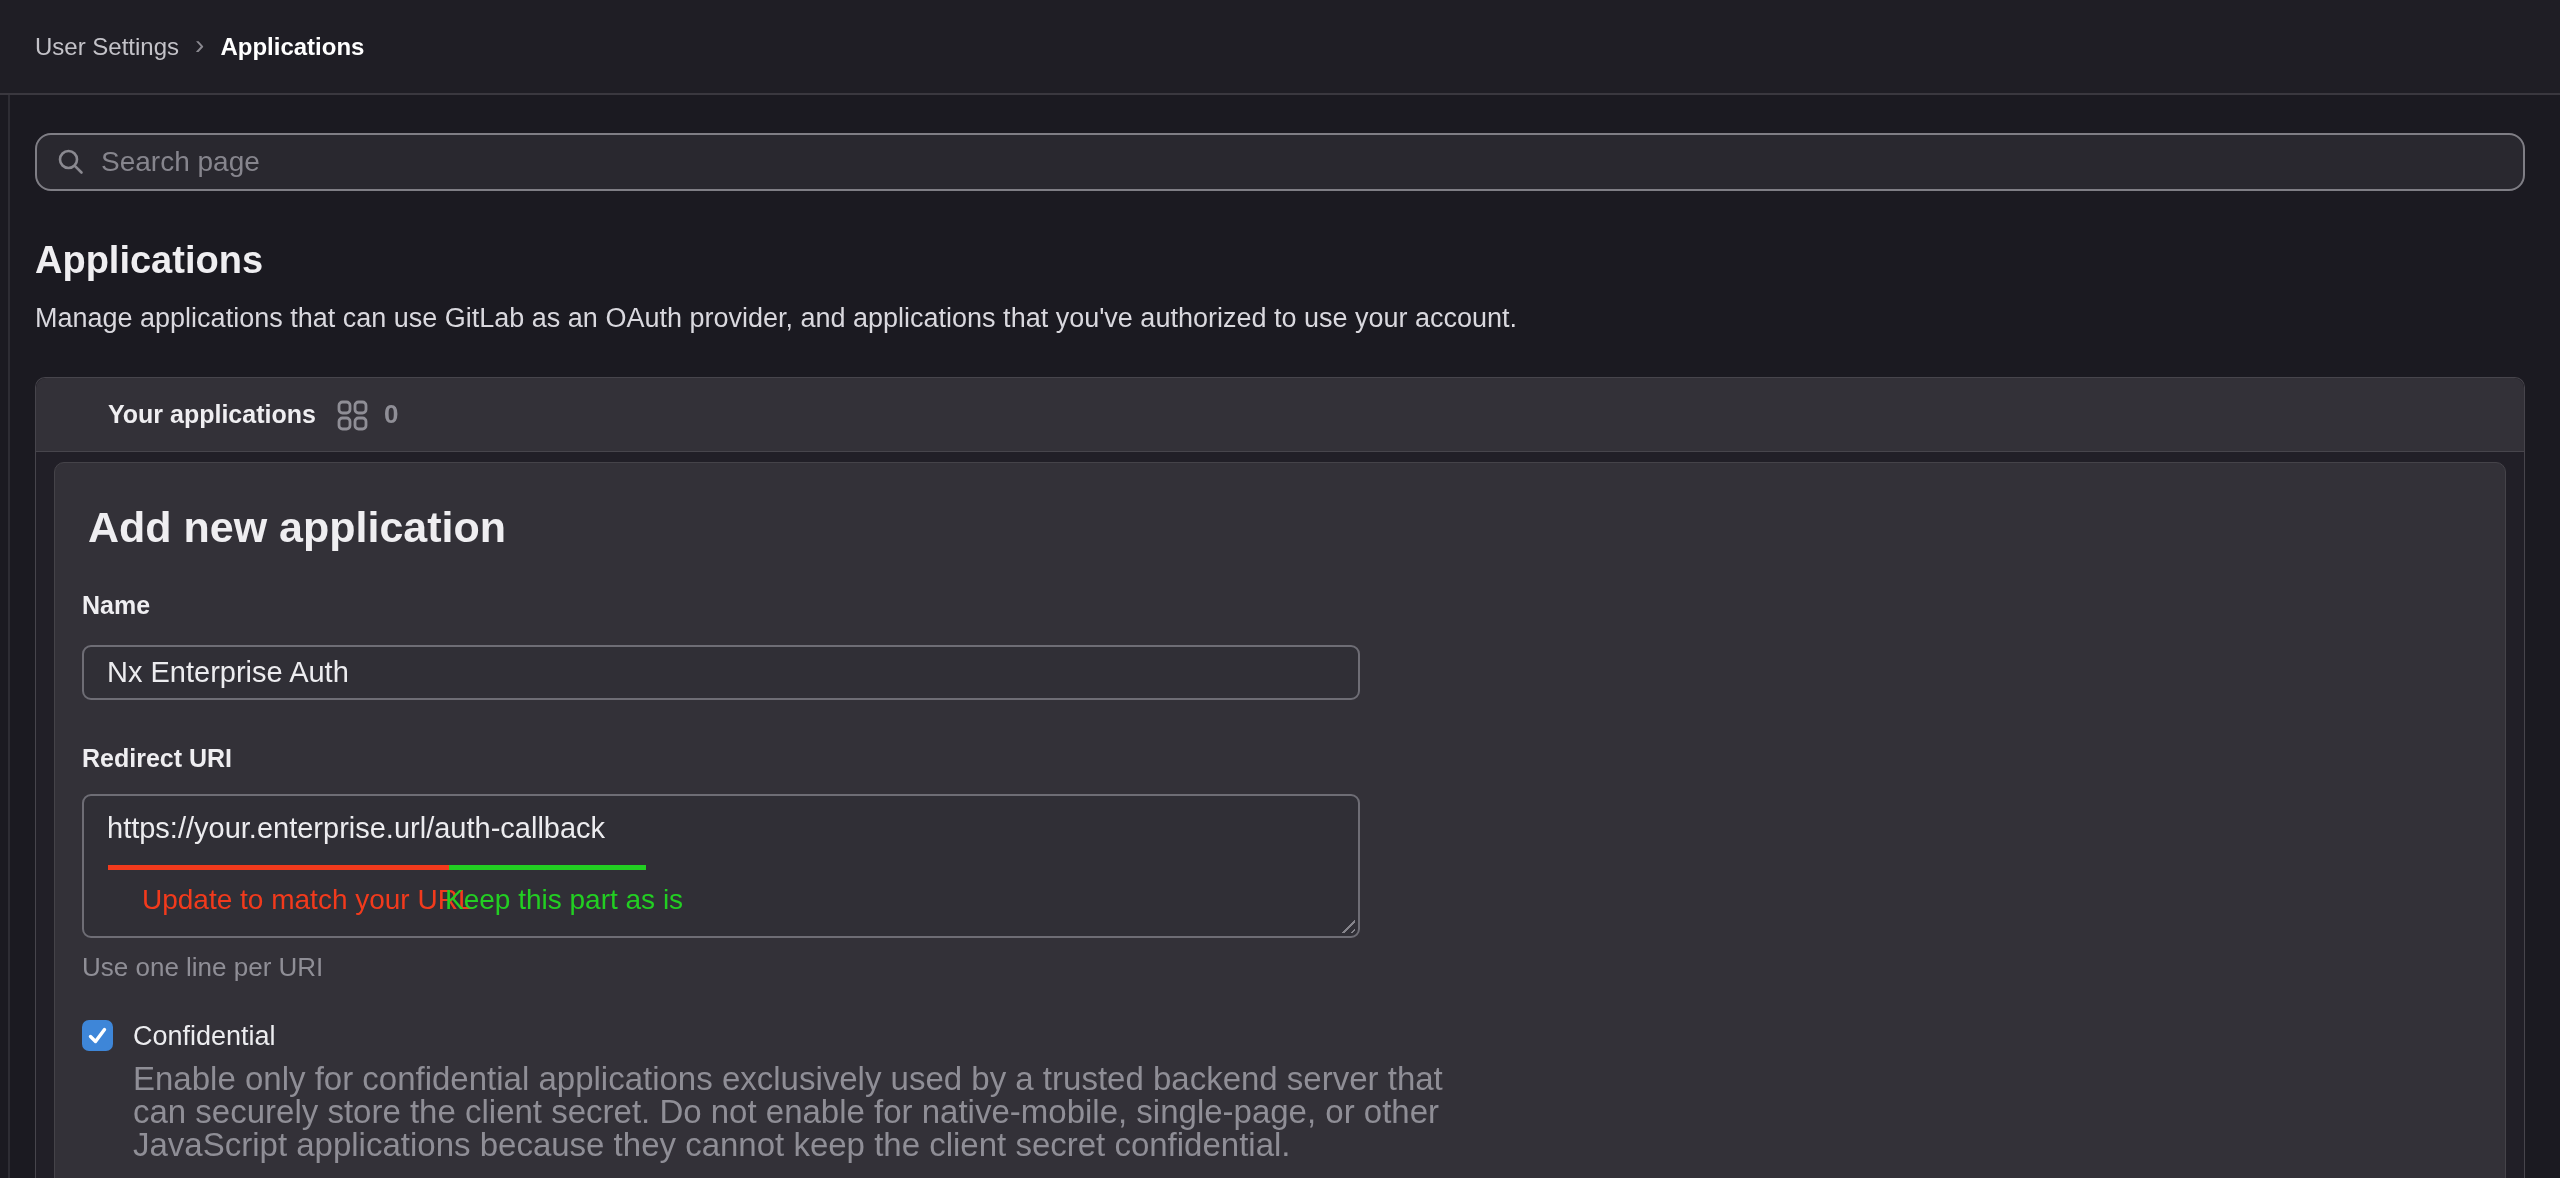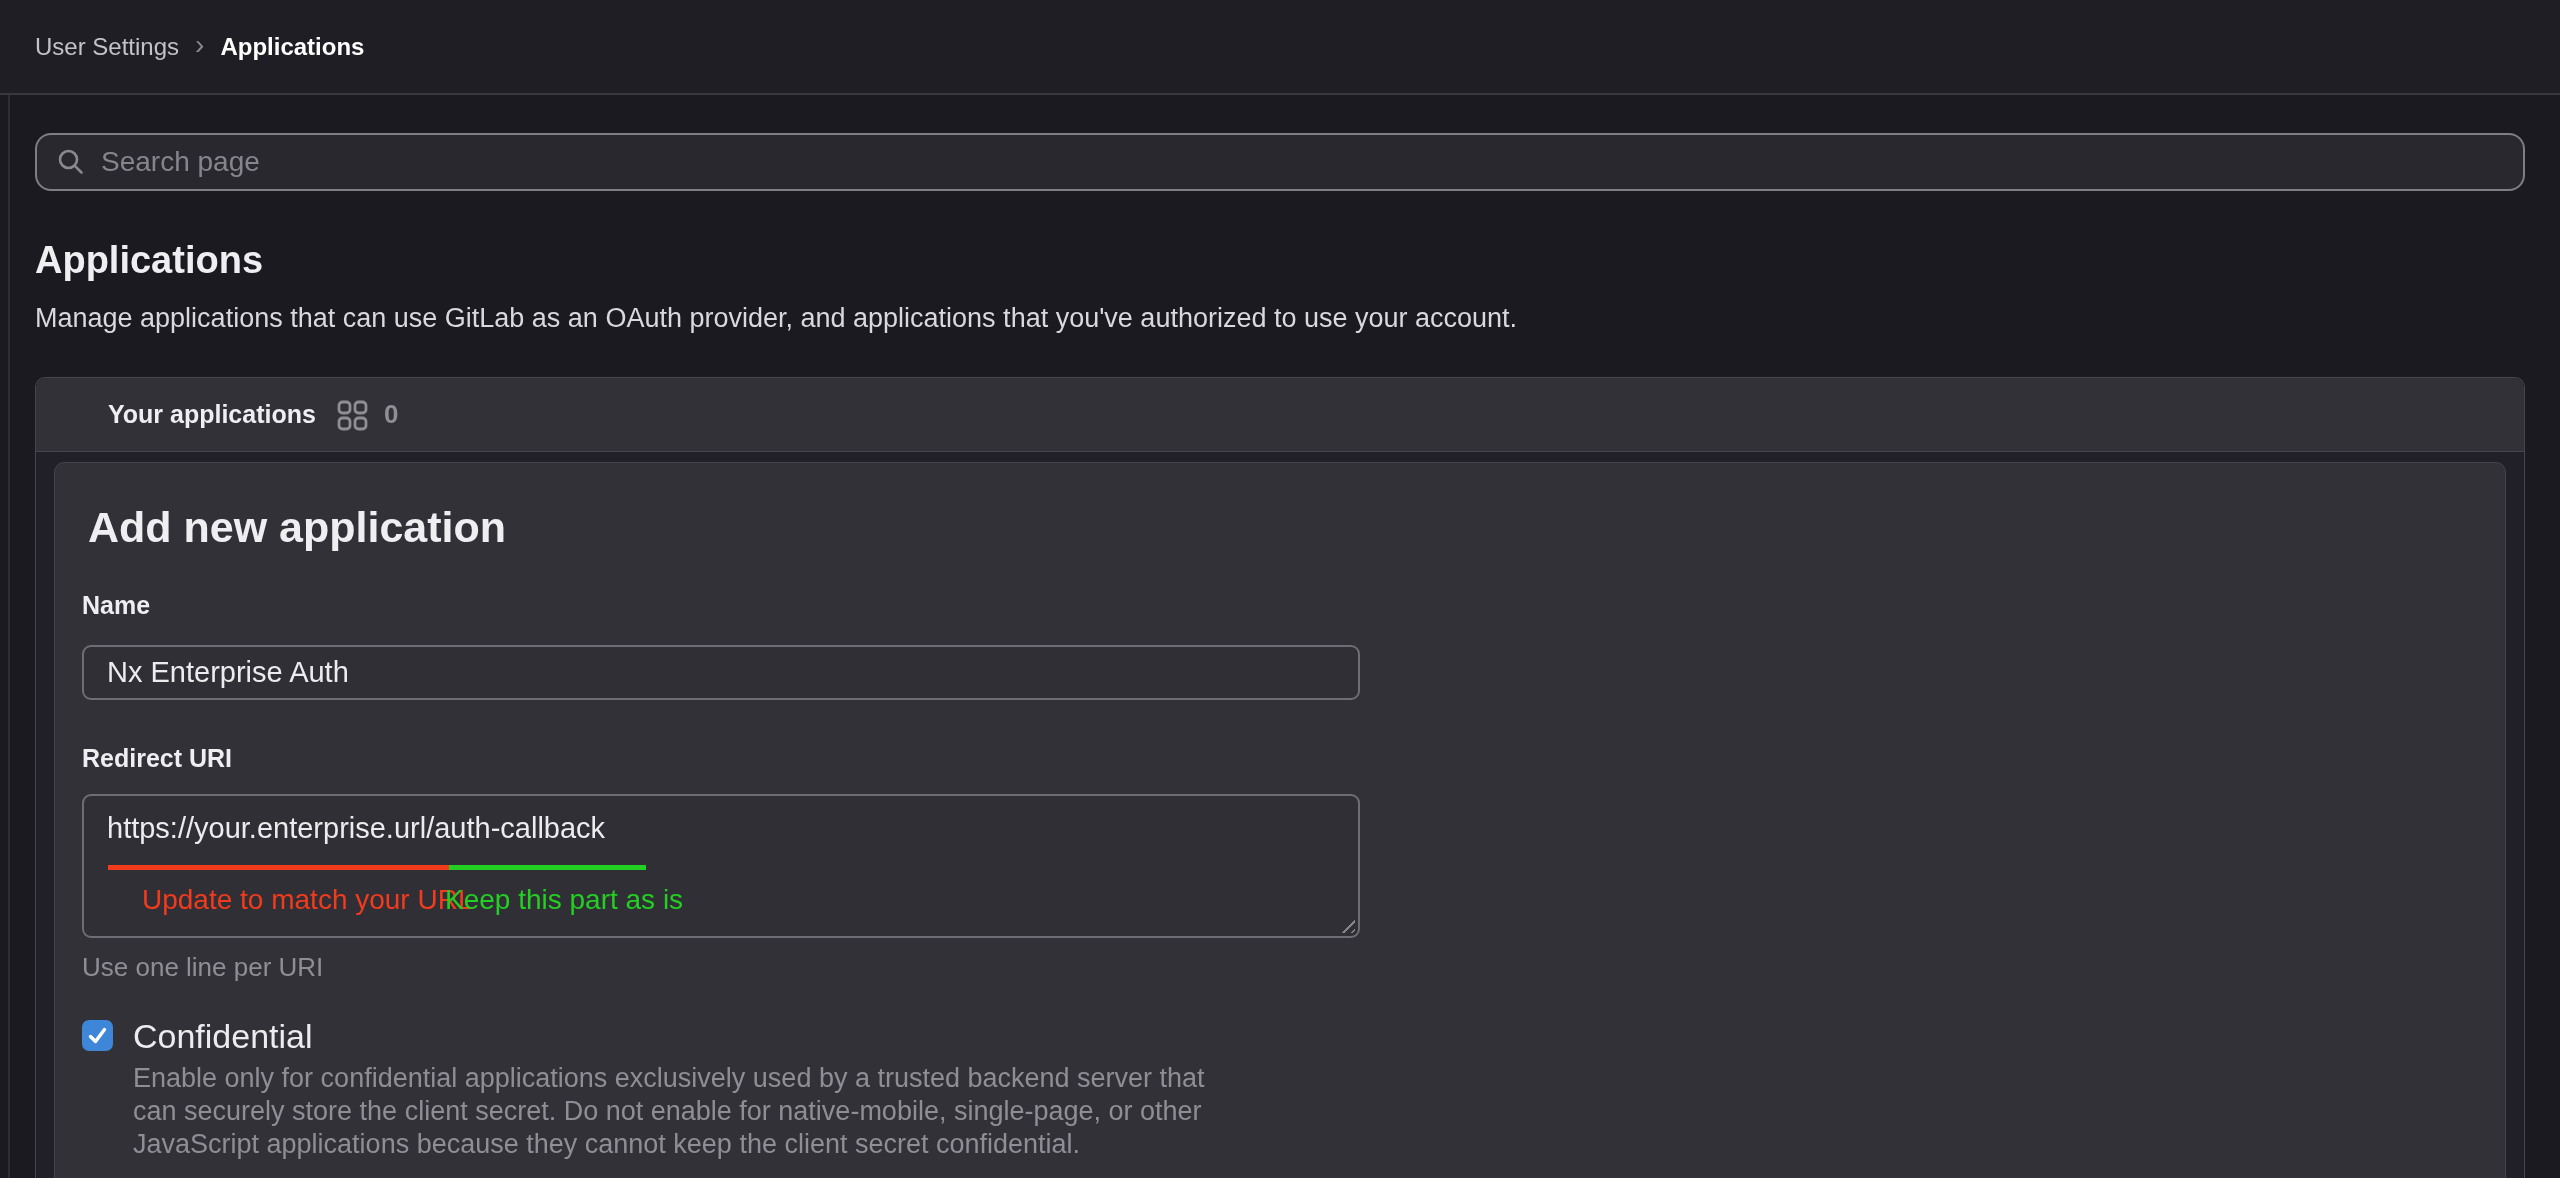--- a/index.html
+++ b/index.html
@@ -196,28 +196,28 @@
     flex: 0 0 auto;
     width: 31px; height: 31px;
     border-radius: 7px;
     display: flex;
     align-items: center;
     justify-content: center;
     cursor: pointer;
   }
   .checkbox-text-col { display: flex; flex-direction: column; }
   .checkbox-label {
-    font-size: 34px;
+    font-size: 27px;
     color: #ececef;
     line-height: 32px;
     cursor: pointer;
   }
   .checkbox-desc {
     margin-top: 10px;
-    font-size: 27px;
+    font-size: 33px;
     color: #8f8e96;
     line-height: 33px;
   }
 </style>
 </head>
 <body>
 
 <div class="screen">
   <div class="left-gutter-line"></div>
 

